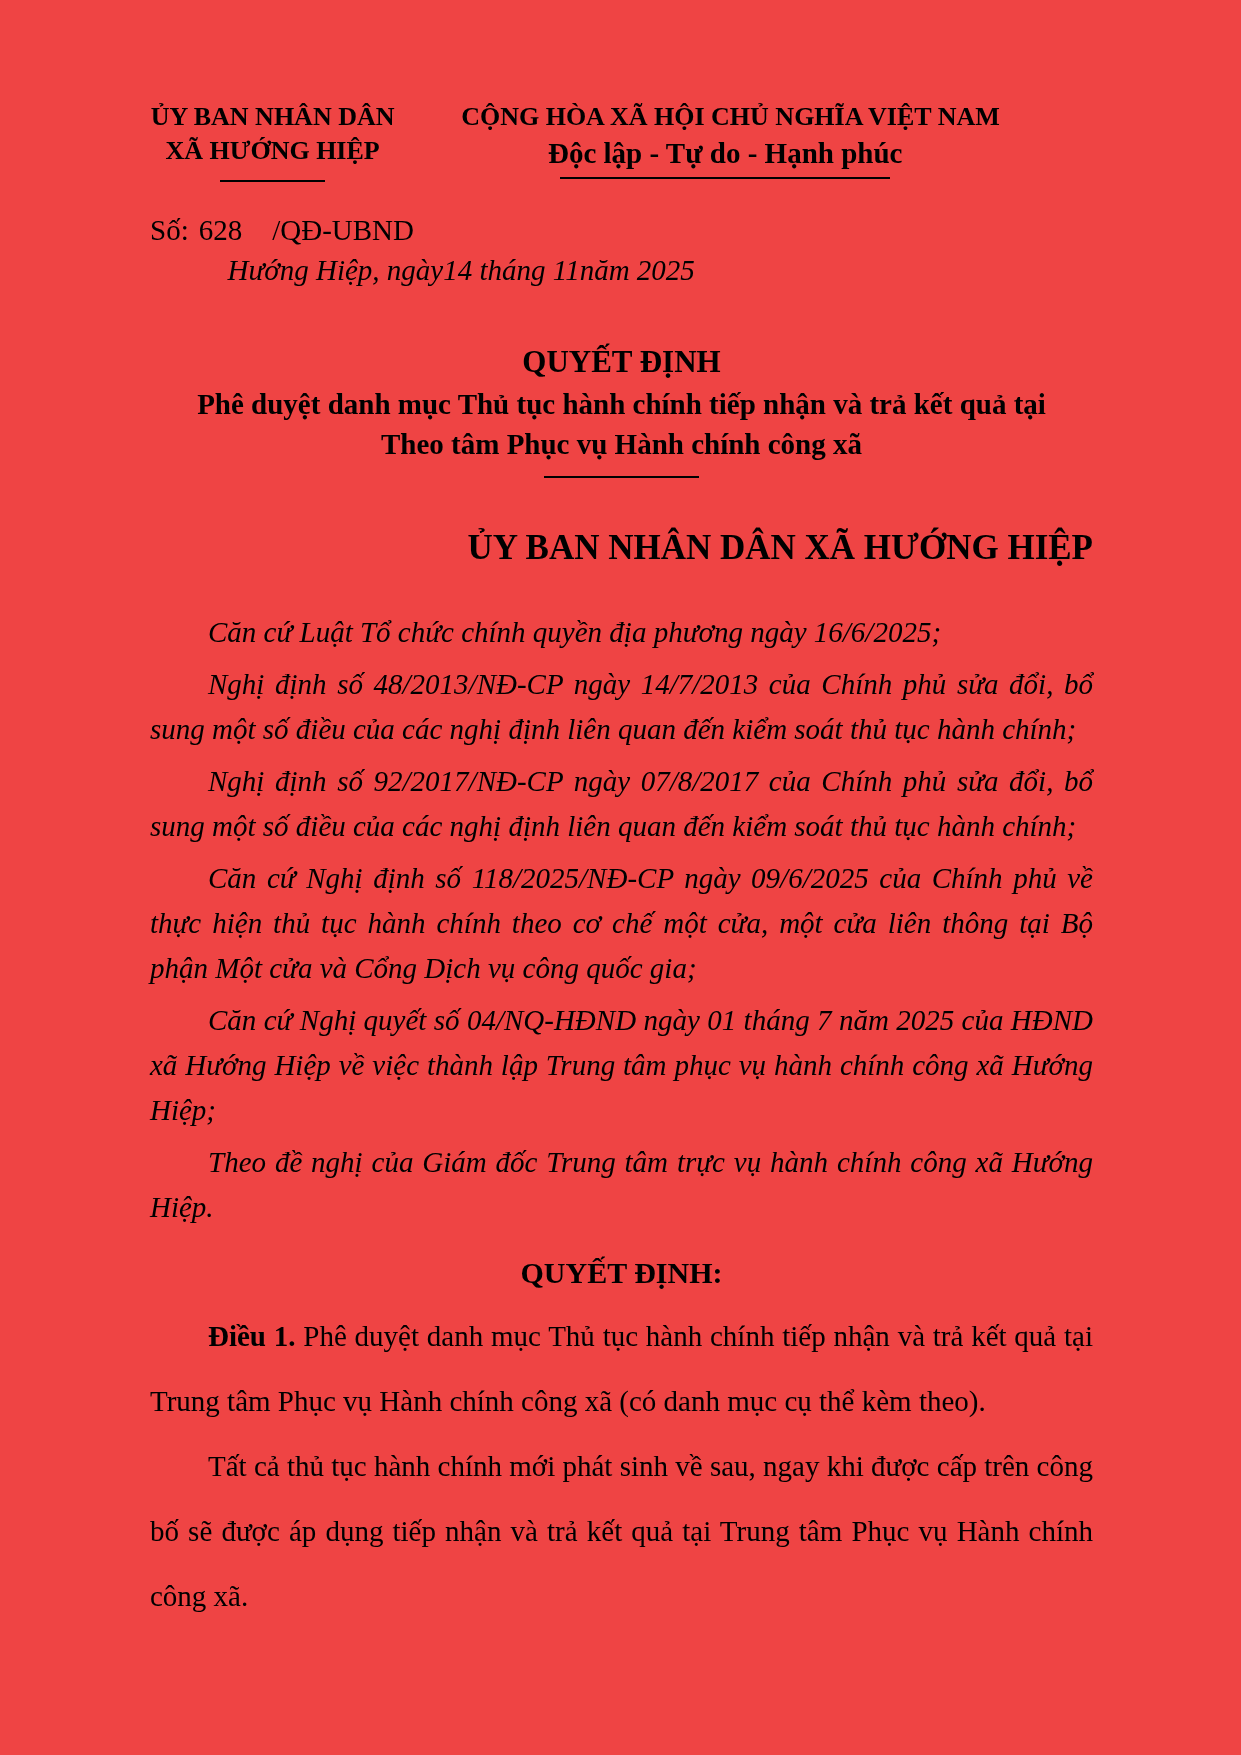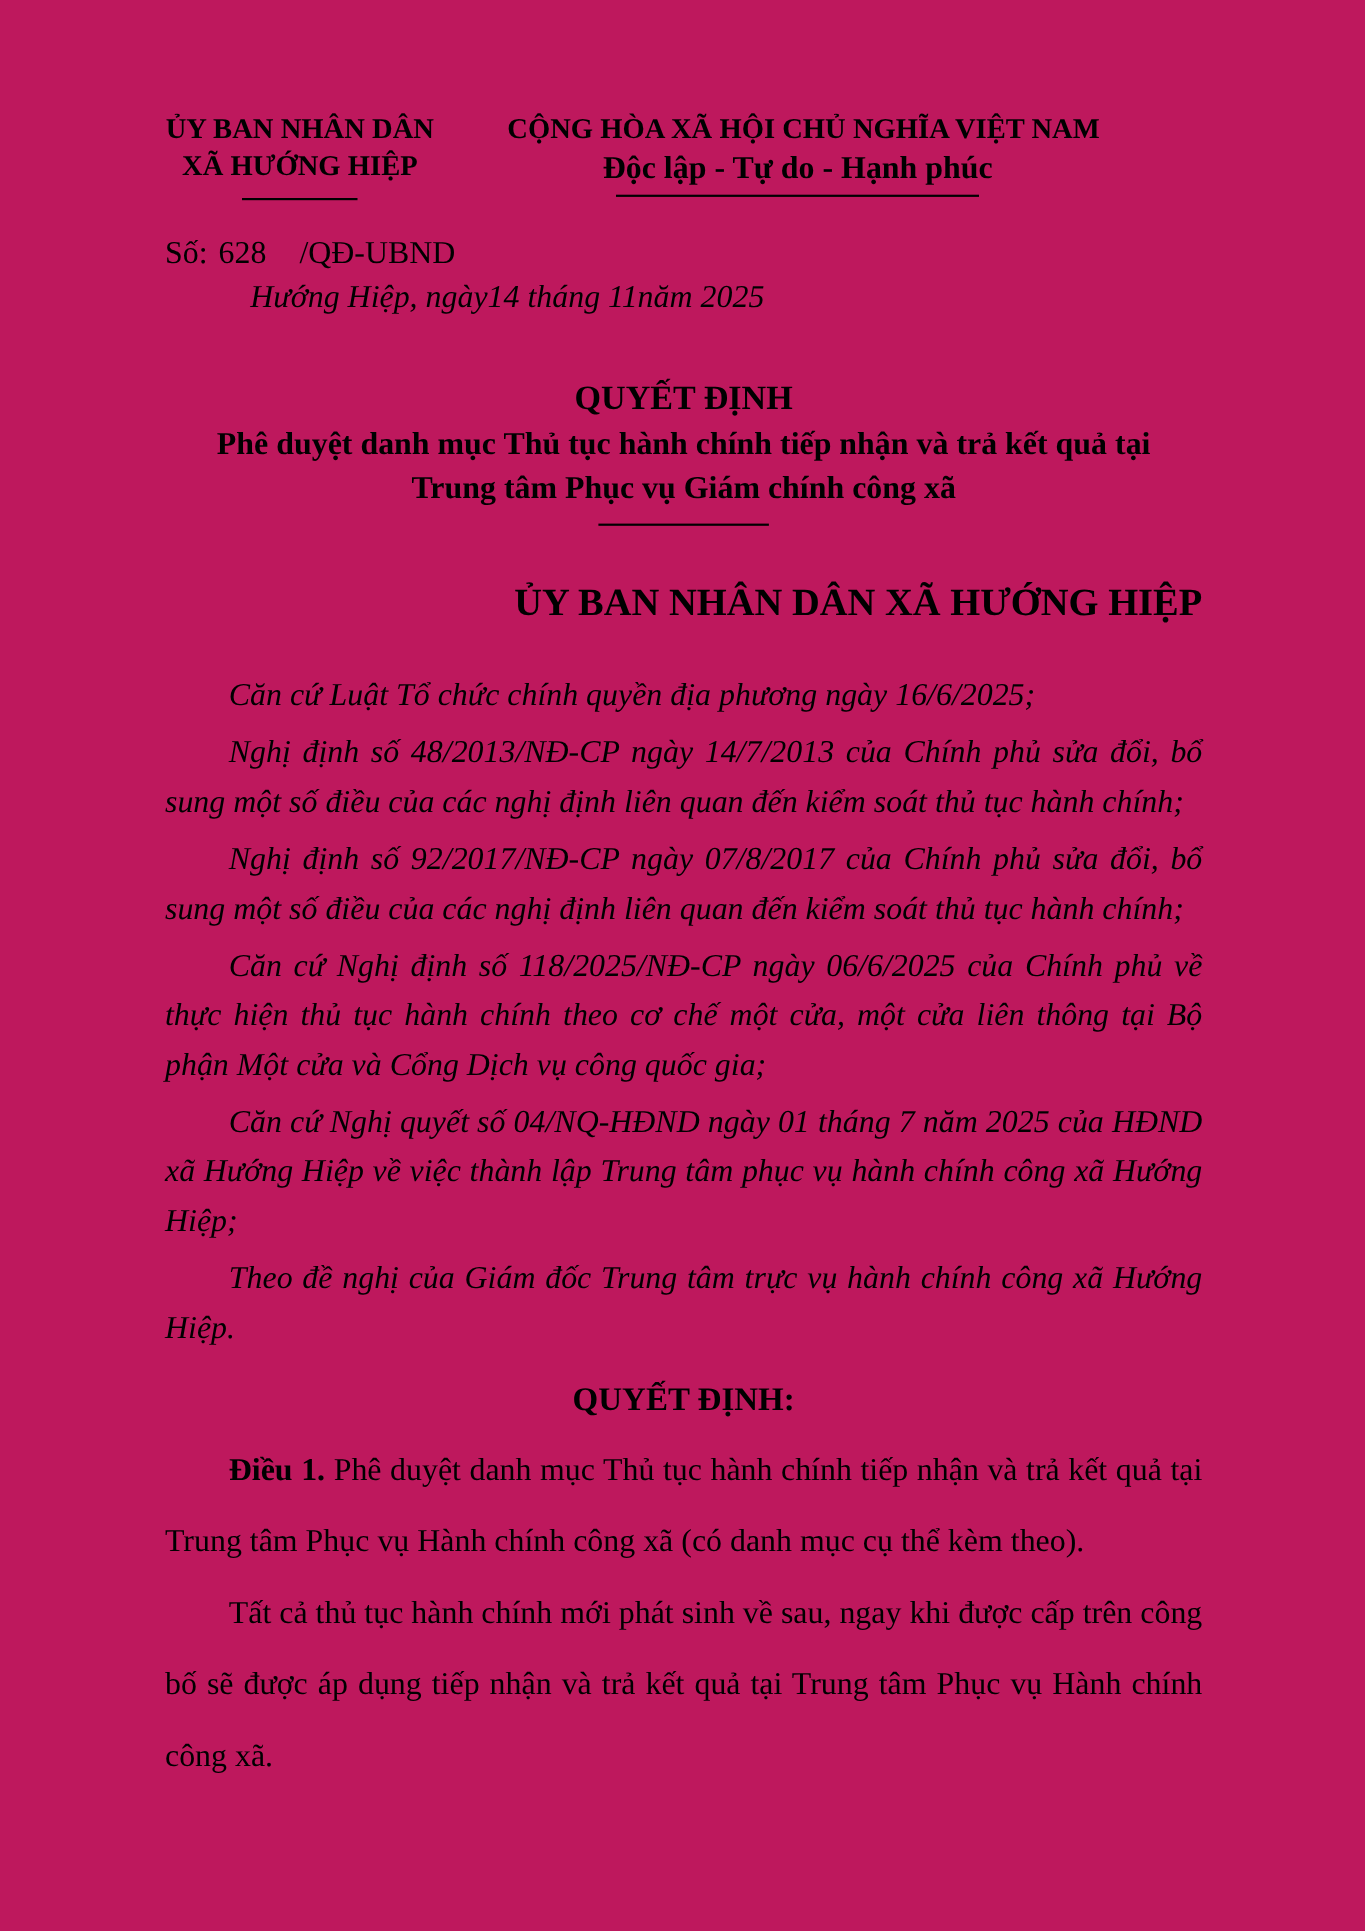--- a/index.html
+++ b/index.html
@@ -2,21 +2,21 @@
 <html><head>
 <meta charset="utf-8">
 <style>
   html, body { margin: 0; padding: 0; background: #ffffff; }
   .page {
     position: relative;
     width: 1241px;
     height: 1755px;
     box-sizing: border-box;
     padding: 100px 148px 0 150px;
-    background: #be185d;
+    background: #ef4444;
     color: #000000;
     font-family: "Liberation Serif", "DejaVu Serif", serif;
     overflow: hidden;
   }
 
   
   .header { display: flex; align-items: flex-start; }
   .header-left  { width: 26%; text-align: center; }
   .header-right { width: 56%; margin-left: 7%; text-align: center; }
   .hl { font-weight: bold; font-size: 26px; line-height: 34px; white-space: nowrap; }
@@ -84,31 +84,31 @@
   <div class="numline">
     <div class="num-left">
       <span>Số:</span><span class="doc-num">628</span><span>/QĐ-UBND</span>
     </div>
     <div class="num-right">Hướng Hiệp, ngày14 tháng 11năm 2025</div>
   </div>
 
   <div class="title-block">
     <div class="title-main">QUYẾT ĐỊNH</div>
     <div class="title-sub">Phê duyệt danh mục Thủ tục hành chính tiếp nhận và trả kết quả tại</div>
-    <div class="title-sub">Trung tâm Phục vụ Giám chính công xã</div>
+    <div class="title-sub">Theo tâm Phục vụ Hành chính công xã</div>
     <div class="title-divider"></div>
   </div>
 
   <div class="authority">ỦY BAN NHÂN DÂN XÃ HƯỚNG HIỆP</div>
 
   <div class="recitals">
     <p>Căn cứ Luật Tổ chức chính quyền địa phương ngày 16/6/2025;</p>
     <p>Nghị định số 48/2013/NĐ-CP ngày 14/7/2013 của Chính phủ sửa đổi, bổ sung một số điều của các nghị định liên quan đến kiểm soát thủ tục hành chính;</p>
     <p>Nghị định số 92/2017/NĐ-CP ngày 07/8/2017 của Chính phủ sửa đổi, bổ sung một số điều của các nghị định liên quan đến kiểm soát thủ tục hành chính;</p>
-    <p>Căn cứ Nghị định số 118/2025/NĐ-CP ngày 06/6/2025 của Chính phủ về thực hiện thủ tục hành chính theo cơ chế một cửa, một cửa liên thông tại Bộ phận Một cửa và Cổng Dịch vụ công quốc gia;</p>
+    <p>Căn cứ Nghị định số 118/2025/NĐ-CP ngày 09/6/2025 của Chính phủ về thực hiện thủ tục hành chính theo cơ chế một cửa, một cửa liên thông tại Bộ phận Một cửa và Cổng Dịch vụ công quốc gia;</p>
     <p>Căn cứ Nghị quyết số 04/NQ-HĐND ngày 01 tháng 7 năm 2025 của HĐND xã Hướng Hiệp về việc thành lập Trung tâm phục vụ hành chính công xã Hướng Hiệp;</p>
     <p>Theo đề nghị của Giám đốc Trung tâm trực vụ hành chính công xã Hướng Hiệp.</p>
   </div>
 
   <div class="decision-heading">QUYẾT ĐỊNH:</div>
 
   <div class="articles">
     <p><span class="lead">Điều 1.</span> <span>Phê duyệt danh mục Thủ tục hành chính tiếp nhận và trả kết quả tại Trung tâm Phục vụ Hành chính công xã (có danh mục cụ thể kèm theo).</span></p>
     <p><span>Tất cả thủ tục hành chính mới phát sinh về sau, ngay khi được cấp trên công bố sẽ được áp dụng tiếp nhận và trả kết quả tại Trung tâm Phục vụ Hành chính công xã.</span></p>
 

